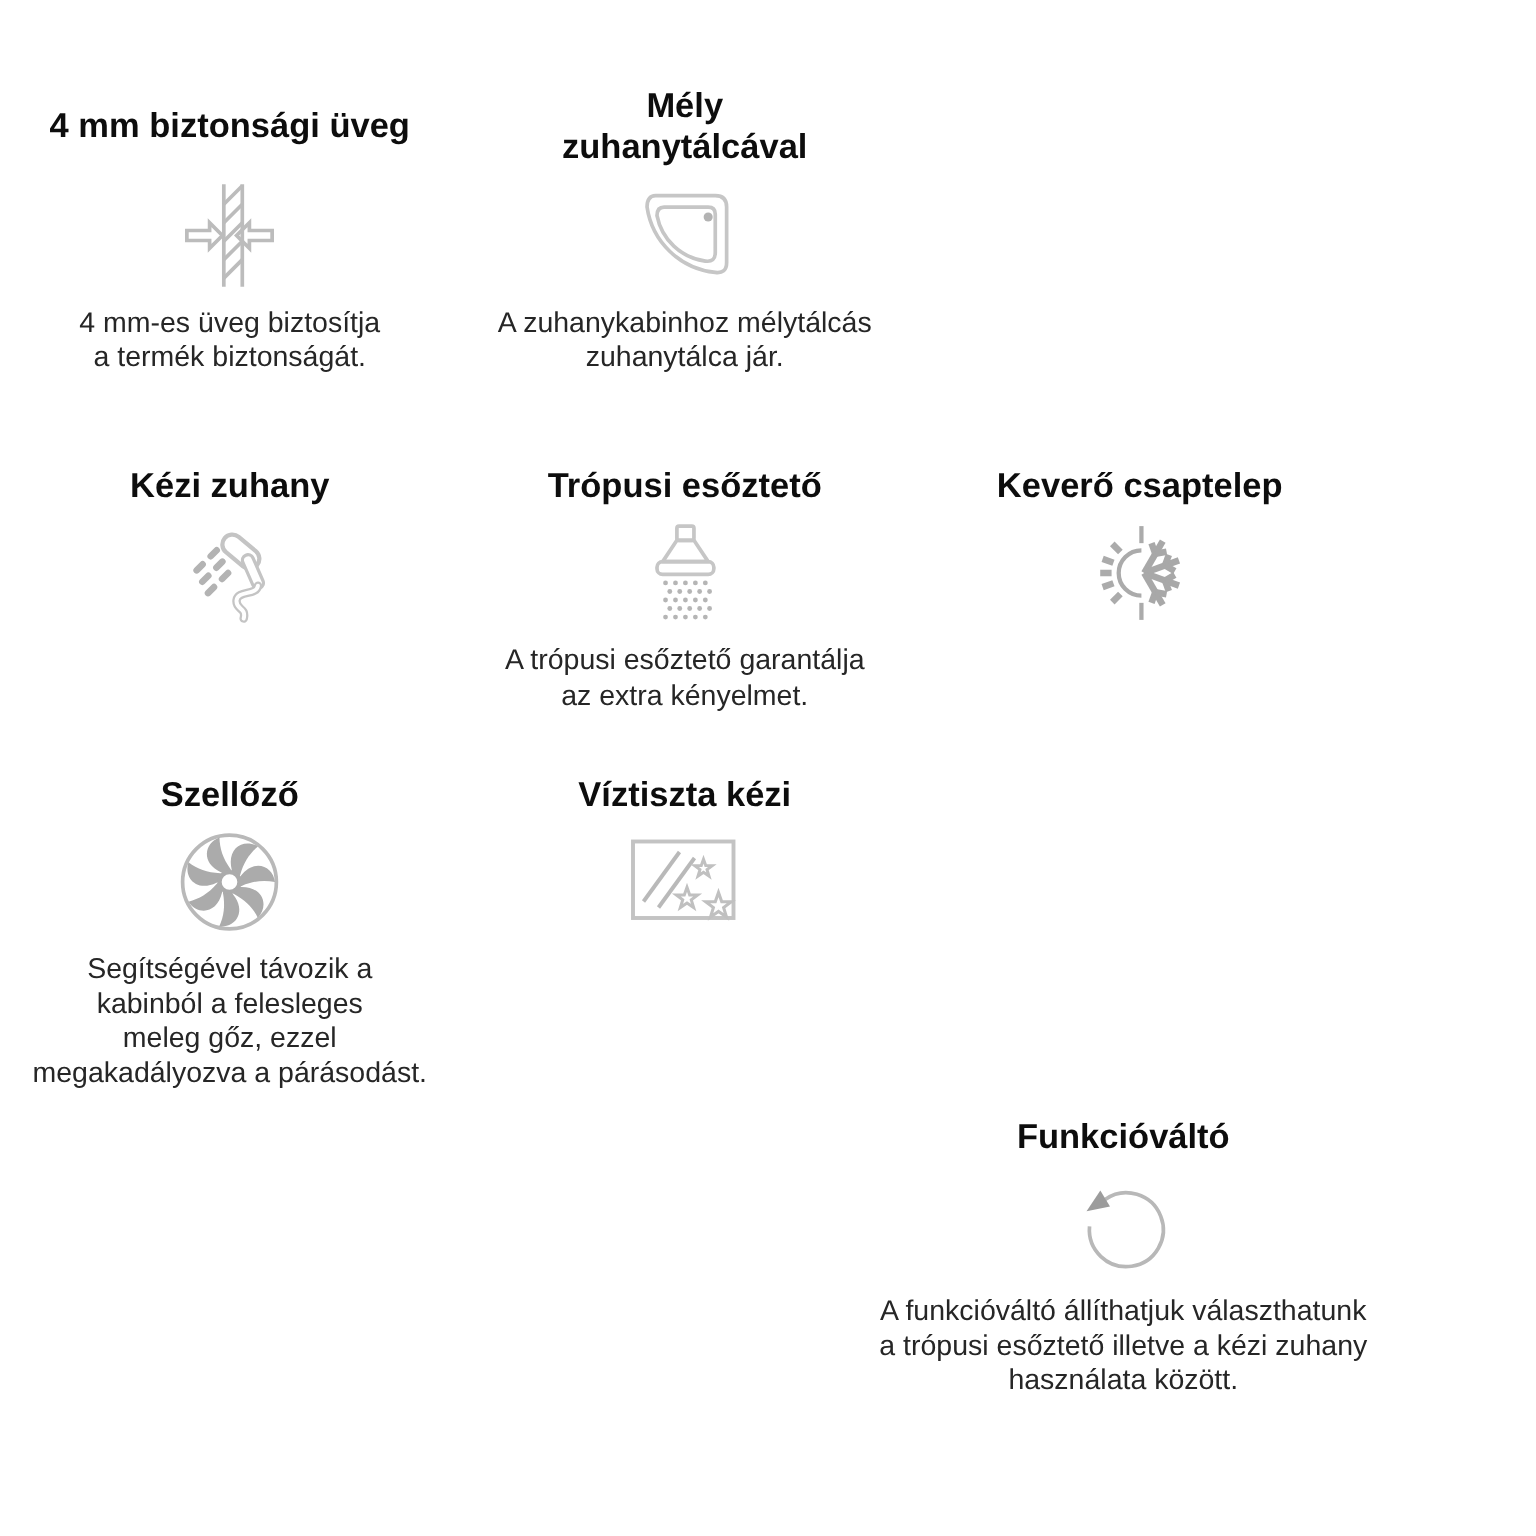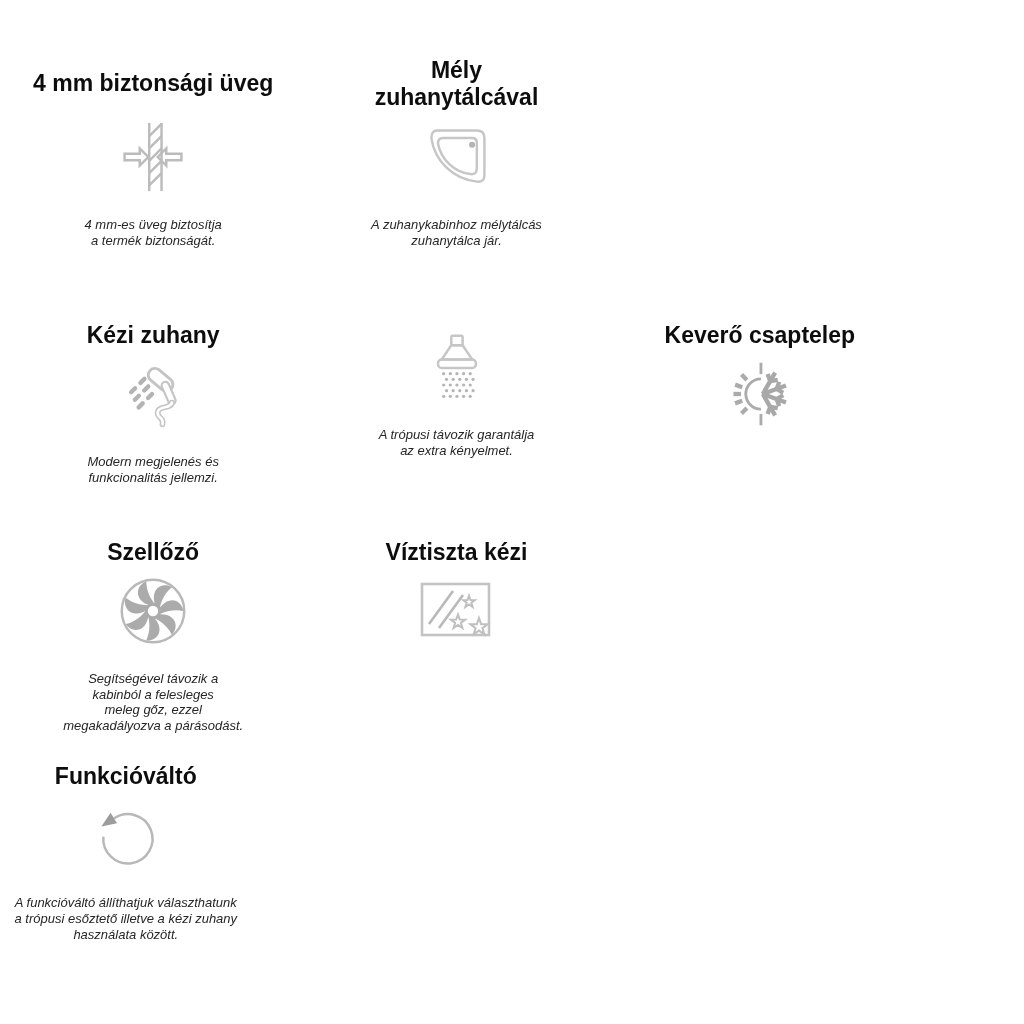--- a/index.html
+++ b/index.html
@@ -6,34 +6,34 @@
   .page{
     width:913px;height:1024px;background:#ffffff;
     font-family:"Liberation Sans","DejaVu Sans",sans-serif;
     box-sizing:border-box;padding-top:56px;overflow:hidden;
   }
   .rows{max-width:910px;margin:0 auto;}
   .row{display:grid;grid-template-columns:1fr 1fr 1fr;}
   .row-1{margin-bottom:60px;}
   .row-2{margin-bottom:40px;}
   .row-3{margin-bottom:16px;}
-  .row-bottom{display:flex;justify-content:flex-start;}
+  .row-bottom{display:flex;justify-content:flex-end;}
   .feature{display:flex;flex-direction:column;align-items:center;}
   .title{
     margin:0;font-size:23px;line-height:1.18;font-weight:bold;color:#0d0d0d;
     white-space:pre;text-align:center;
   }
   .row-1 .title{height:56px;display:flex;align-items:center;justify-content:center;}
   .icon{
     height:82px;display:flex;align-items:center;justify-content:center;
     margin-top:4px;margin-bottom:6px;
   }
   .desc{
-    margin:13px;font-size:13px;line-height:1.22;color:#262626;
-    white-space:pre;text-align:center;font-style:italic;
+    margin:0;font-size:19px;line-height:1.22;color:#262626;
+    white-space:pre;text-align:center;
   }
 </style>
 </head>
 <body>
 
 <div class="page">
   <div class="rows">
 
     <div class="row row-1">
 
@@ -88,25 +88,24 @@
               <line x1="37" y1="38" x2="18" y2="57"></line>
             </g>
             <line x1="40" y1="18" x2="52" y2="28" stroke="#c4c4c4" stroke-width="17" stroke-linecap="round"></line>
             <line x1="40" y1="18" x2="52" y2="28" stroke="#ffffff" stroke-width="11" stroke-linecap="round"></line>
             <line x1="51" y1="29" x2="58" y2="45" stroke="#c4c4c4" stroke-width="10" stroke-linecap="round"></line>
             <line x1="51" y1="29" x2="58" y2="45" stroke="#ffffff" stroke-width="5.5" stroke-linecap="round"></line>
             <path d="M58,47 C57,54 44,50 43,57 C42,64 50,62 48,70" fill="none" stroke="#c4c4c4" stroke-width="6" stroke-linecap="round"></path>
             <path d="M58,47 C57,54 44,50 43,57 C42,64 50,62 48,70" fill="none" stroke="#ffffff" stroke-width="2.8" stroke-linecap="round"></path>
           </svg>
         </div>
-        <p class="desc">Modern megjelenés és
-funkcionalitás jellemzi.</p>
-      </div>
-
-      <div class="feature">
+      </div>
+
+      <div class="feature">
+        <h3 class="title">Trópusi esőztető</h3>
         <div class="icon">
           <svg width="72" height="72" viewBox="0 0 76 76">
             <g fill="none" stroke="#c6c6c6" stroke-width="2.6" stroke-linejoin="round">
               <rect x="33" y="5" width="12" height="10" rx="1.5"></rect>
               <path d="M33,15 L23,30 L55,30 L45,15 Z"></path>
               <rect x="19" y="30" width="40" height="9" rx="4"></rect>
             </g>
             <g fill="#b5b5b5">
               <circle cx="25" cy="45" r="1.7"></circle>
                 <circle cx="32" cy="45" r="1.7"></circle>
@@ -129,21 +128,21 @@
                 <circle cx="49" cy="63" r="1.7"></circle>
                 <circle cx="56" cy="63" r="1.7"></circle>
               <circle cx="25" cy="69" r="1.7"></circle>
                 <circle cx="32" cy="69" r="1.7"></circle>
                 <circle cx="39" cy="69" r="1.7"></circle>
                 <circle cx="46" cy="69" r="1.7"></circle>
                 <circle cx="53" cy="69" r="1.7"></circle>
             </g>
           </svg>
         </div>
-        <p class="desc">A trópusi távozik garantálja
+        <p class="desc">A trópusi esőztető garantálja
 az extra kényelmet.</p>
       </div>
 
       <div class="feature">
         <h3 class="title">Keverő csaptelep</h3>
         <div class="icon">
           <svg width="72" height="72" viewBox="0 0 76 76">
             <g stroke="#ababab" stroke-width="3" fill="none">
               <line x1="39" y1="5" x2="39" y2="17"></line>
               <line x1="39" y1="59" x2="39" y2="71"></line>

